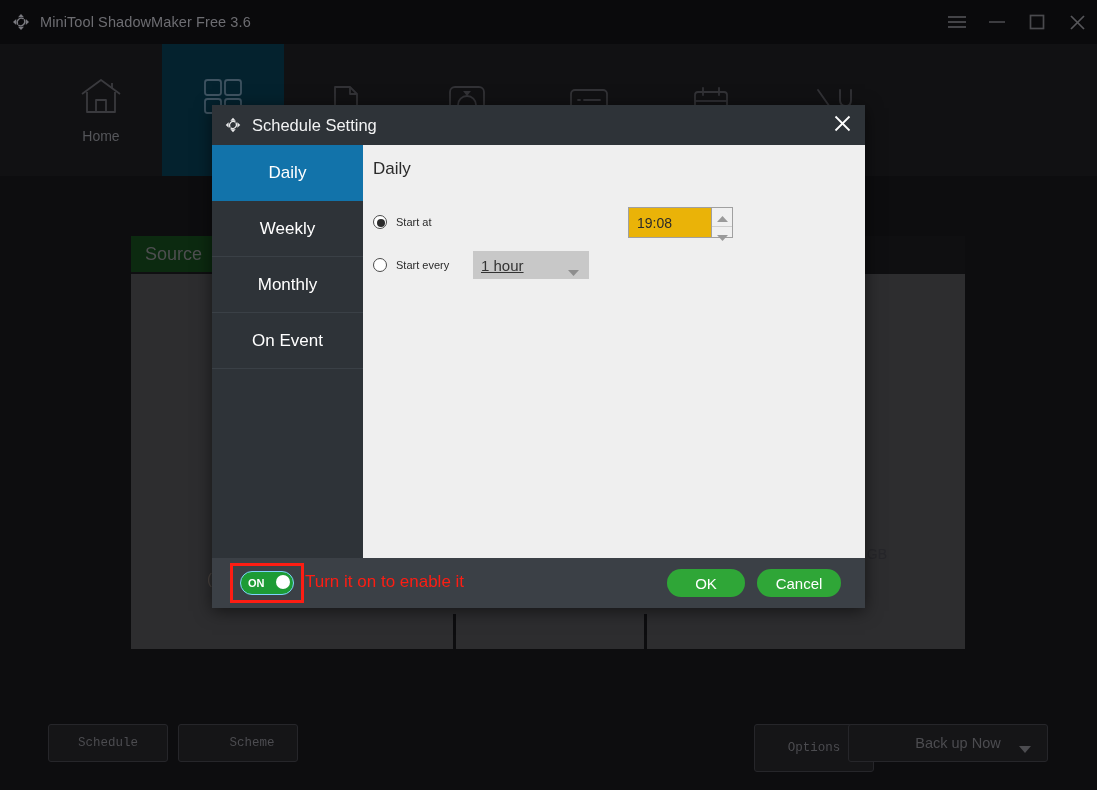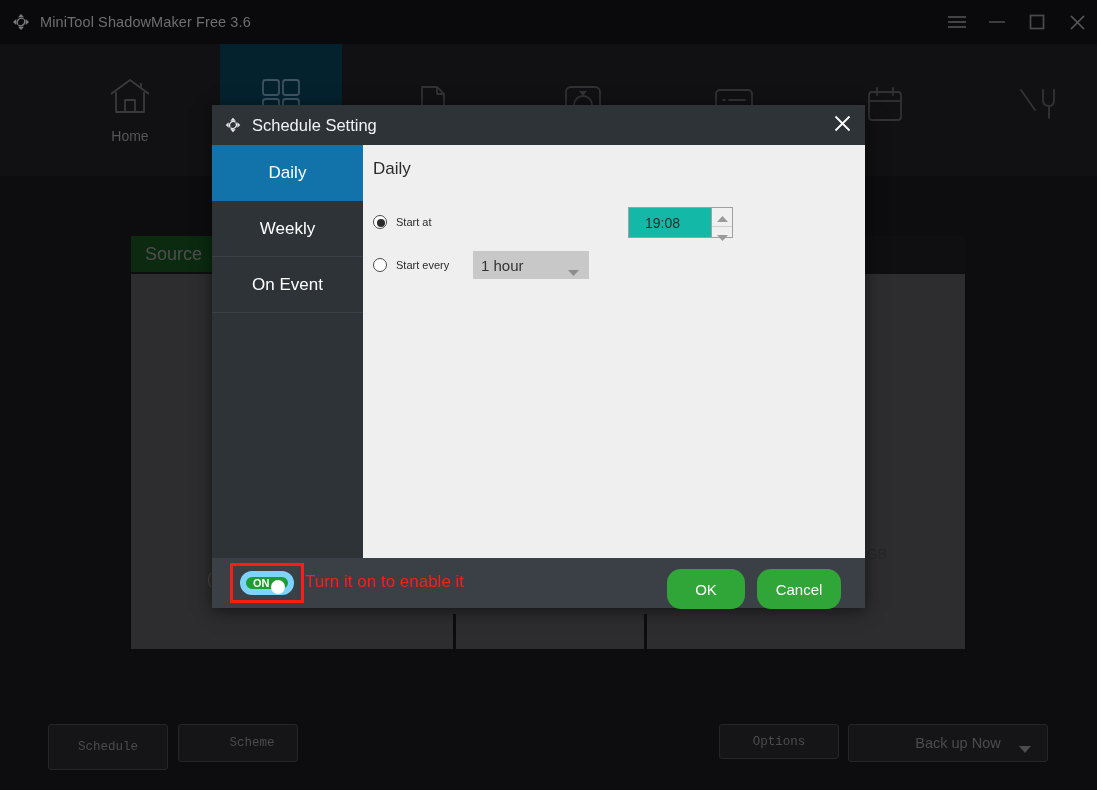--- a/index.html
+++ b/index.html
@@ -22,21 +22,21 @@
   }
   .winbtns { margin-left: auto; display: flex; align-items: center; height: 44px; }
   .winbtn {
     width: 40px; height: 44px; display: flex; align-items: center; justify-content: center;
   }
   .winbtn svg { display: block; }
 
   
   .navbar {
     position: absolute; left: 0; top: 44px; width: 1097px; height: 132px;
-    background: #111113; display: flex; justify-content: space-between;
+    background: #111113; display: flex;
   }
   .navitem {
     width: 122px; height: 132px;
     display: flex; flex-direction: column; align-items: center; justify-content: center;
     gap: 12px;
   }
   .navitem.active { background: #04222e; }
   .navitem .nlabel { font-size: 14px; color: #55565a; }
   .navitem svg { display: block; }
   .nav-spacer { width: 40px; }
@@ -114,64 +114,64 @@
     position: relative; flex: 0 0 auto;
   }
   .radio.on::after {
     content: ""; position: absolute; left: 3px; top: 3px;
     width: 8px; height: 8px; border-radius: 50%; background: #2b2b2b;
   }
   .rlabel { margin-left: 9px; color: #2b2b2b; font-size: 11px; text-align: right; }
 
   .spin {
     position: absolute; left: 265px; top: 62px;
-    width: 105px; height: 31px; border: 1px solid #a0a0a0; background: #14b8a6;
-    display: flex; align-items: center; padding-left: 8px;
+    width: 105px; height: 31px; border: 1px solid #a0a0a0; background: #eab308;
+    display: flex; align-items: center;
   }
   .spin-val { margin-left: 8px; font-size: 14px; color: #2b2b2b; }
   .spin-btns {
     position: absolute; right: -1px; top: -1px; width: 22px; height: 31px;
     border: 1px solid #a0a0a0; background: #f0f0f0;
     display: flex; flex-direction: column;
   }
   .spin-b { flex: 1; display: flex; align-items: center; justify-content: center; }
   .spin-b + .spin-b { border-top: 1px solid #cfcfcf; }
 
   .combo {
     position: absolute; left: 110px; top: 106px;
     width: 116px; height: 28px; background: #c8c8c8;
     display: flex; align-items: center;
   }
-  .combo-val { margin-left: 8px; font-size: 15px; color: #333; }
+  .combo-val { margin-left: 8px; font-size: 15px; color: #333; text-decoration: underline; }
   .combo-caret { position: absolute; right: 10px; top: 11px; }
 
   .modal-foot {
     position: absolute; left: 0; top: 453px; width: 653px; height: 50px;
     background: #3b4046;
   }
   .toggle {
     position: absolute; left: 28px; top: 13px;
     width: 54px; height: 24px; border-radius: 12px; background: #1d9b35;
-    border: 6px solid #7dd3fc; display: flex; align-items: center;
+    border: 1px solid #7dd3fc; display: flex; align-items: center;
   }
   .toggle .tg-text { margin-left: 7px; color: #fff; font-size: 11px; font-weight: bold; }
   .toggle .knob {
     position: absolute; right: 3px; top: 3px;
     width: 14px; height: 14px; border-radius: 50%; background: #fff;
   }
   .tg-ring {
     position: absolute; left: 18px; top: 5px; width: 74px; height: 40px;
     border: 3px solid #fd1d13;
   }
   .hint {
     position: absolute; left: 93px; top: 14px;
     color: #fd1d13; font-size: 17px;
   }
   .gbtn {
-    position: absolute; top: 11px; height: 40px; border-radius: 14px;
+    position: absolute; top: 11px; height: 28px; border-radius: 14px;
     background: #2fa637; color: #fff; font-size: 15px;
     display: flex; align-items: center; justify-content: center;
   }
   .gbtn.ok { right: 120px; width: 78px; }
   .gbtn.cancel { right: 24px; width: 84px; }
 </style>
 </head>
 <body>
 
 <div id="app">
@@ -339,27 +339,27 @@
         <div class="src-paren">(</div>
         <div class="src-gb">GB</div>
       </div>
       <div class="src-foot">
         <div class="gapline" style="left:322px"></div>
         <div class="gapline" style="left:513px"></div>
       </div>
     </div>
 
     <div class="btmbar">
-      <div class="dkbtn" style="left:48px; top:18px; width:120px; height:46px;">
+      <div class="dkbtn" style="left:48px; top:18px; width:120px; height:38px;">
         <span>Schedule</span>
       </div>
       <div class="dkbtn" style="left:178px; top:18px; width:120px; height:38px;padding-left:28px;">
         <span>Scheme</span>
       </div>
-      <div class="dkbtn" style="left:719px; top:18px; width:120px; height:35px;">
+      <div class="dkbtn" style="left:754px; top:18px; width:120px; height:48px;">
         <span>Options</span>
       </div>
       <div class="dkbtn wide" style="left:848px; top:18px; width:200px; height:38px;padding-left:20px;">
         <span>Back up Now</span>
         <span class="dd-caret">
           <svg width="12" height="7" viewBox="0 0 12 7">
             <path d="M0 0 L12 0 L6 7 Z" fill="#4c4c50"></path>
           </svg>
         </span>
       </div>
@@ -395,20 +395,23 @@
     </div>
 
     <div class="modal-body">
 
       <div class="tabcol">
         <div class="tab active">
           <span>Daily</span>
         </div>
         <div class="tab">
           <span>Weekly</span>
+        </div>
+        <div class="tab">
+          <span>Monthly</span>
         </div>
         <div class="tab">
           <span>On Event</span>
         </div>
       </div>
 
       <div class="panel">
         <div class="panel-h">Daily</div>
 
         <div class="row r1">

